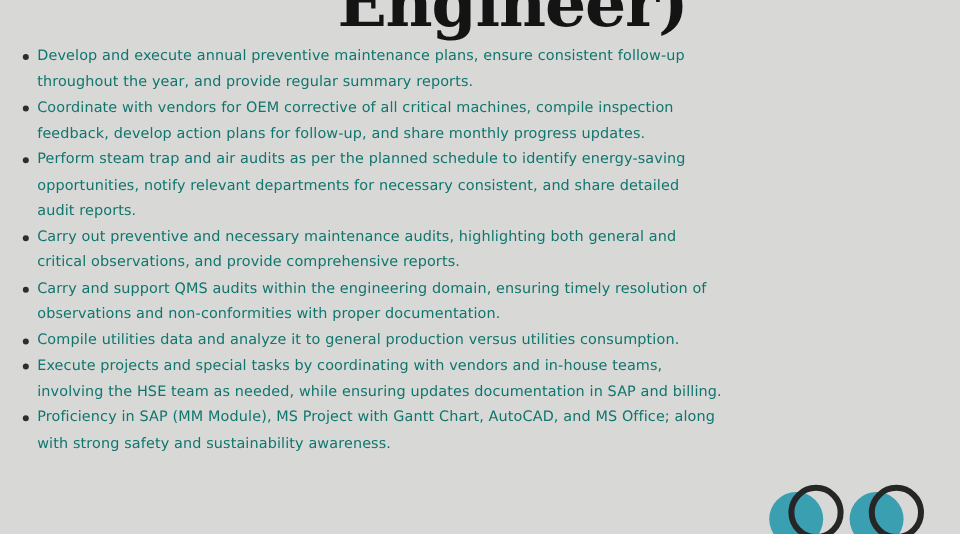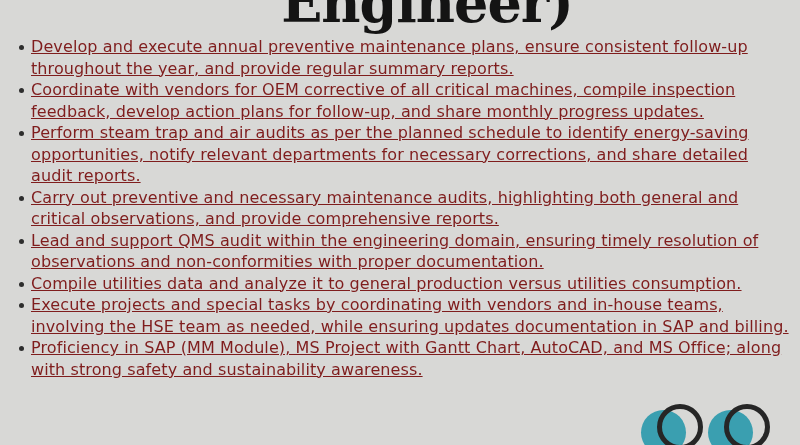--- a/index.html
+++ b/index.html
@@ -42,25 +42,24 @@
     flex: none;
     width: 5px;
     height: 5px;
     margin-top: 9px;
     margin-right: 7px;
     border-radius: 50%;
     background: #2d2d2d;
   }
   .item-text {
     white-space: pre-line;
-    font-size: 16px;
+    font-size: 12px;
     line-height: 21.5px;
     letter-spacing: 0.1px;
-    color: #7f1d1d;
-    text-decoration: underline;
+    color: #0f766e;
   }
   .decor { position: absolute; left: 0; top: 0; width: 800px; height: 445px; pointer-events: none; }
   .teal-circle {
     position: absolute;
     width: 45px;
     height: 45px;
     border-radius: 50%;
     background: #3a9fb0;
   }
   .ring-circle {
@@ -90,33 +89,33 @@
 
   <li>
     <span class="dot"></span>
     <span class="item-text">Coordinate with vendors for OEM corrective of all critical machines, compile inspection
 feedback, develop action plans for follow-up, and share monthly progress updates.</span>
   </li>
 
   <li>
     <span class="dot"></span>
     <span class="item-text">Perform steam trap and air audits as per the planned schedule to identify energy-saving
-opportunities, notify relevant departments for necessary corrections, and share detailed
+opportunities, notify relevant departments for necessary consistent, and share detailed
 audit reports.</span>
   </li>
 
   <li>
     <span class="dot"></span>
     <span class="item-text">Carry out preventive and necessary maintenance audits, highlighting both general and
 critical observations, and provide comprehensive reports.</span>
   </li>
 
   <li>
     <span class="dot"></span>
-    <span class="item-text">Lead and support QMS audit within the engineering domain, ensuring timely resolution of
+    <span class="item-text">Carry and support QMS audits within the engineering domain, ensuring timely resolution of
 observations and non-conformities with proper documentation.</span>
   </li>
 
   <li>
     <span class="dot"></span>
     <span class="item-text">Compile utilities data and analyze it to general production versus utilities consumption.</span>
   </li>
 
   <li>
     <span class="dot"></span>

